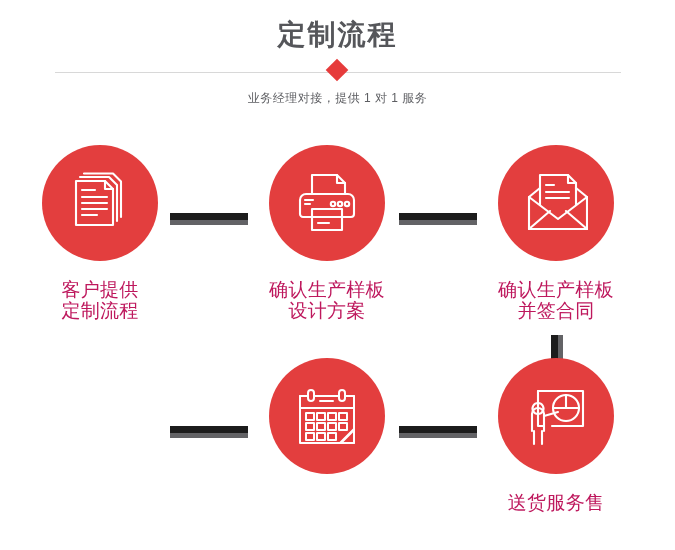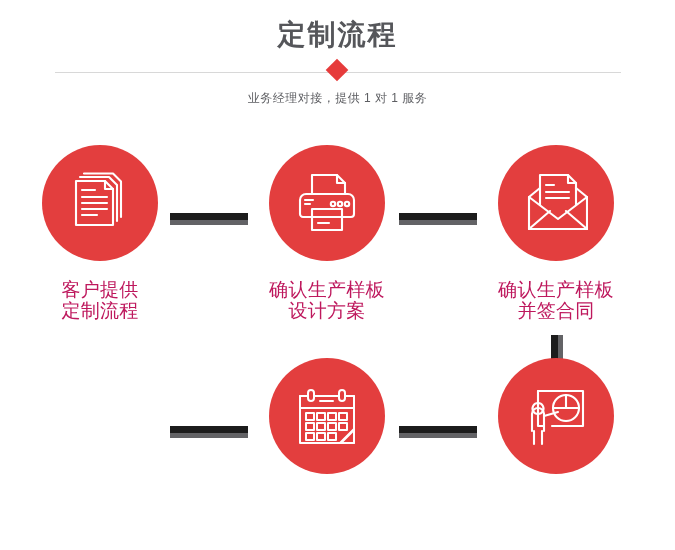--- a/index.html
+++ b/index.html
@@ -274,16 +274,17 @@
           <path d="M7 28 V45"></path>
           <path d="M19 28 V45"></path>
           <path d="M7 28 a6 6 0 0 1 12 0"></path>
           <path d="M19 30 L33 26"></path>
           <path d="M9 45 V58"></path>
           <path d="M17 45 V58"></path>
         </g>
       </svg>
     </div>
     <div class="step-label">
+      <span>送货服务售</span>
     </div>
   </div>
 
 </div>
 
 </body></html>

